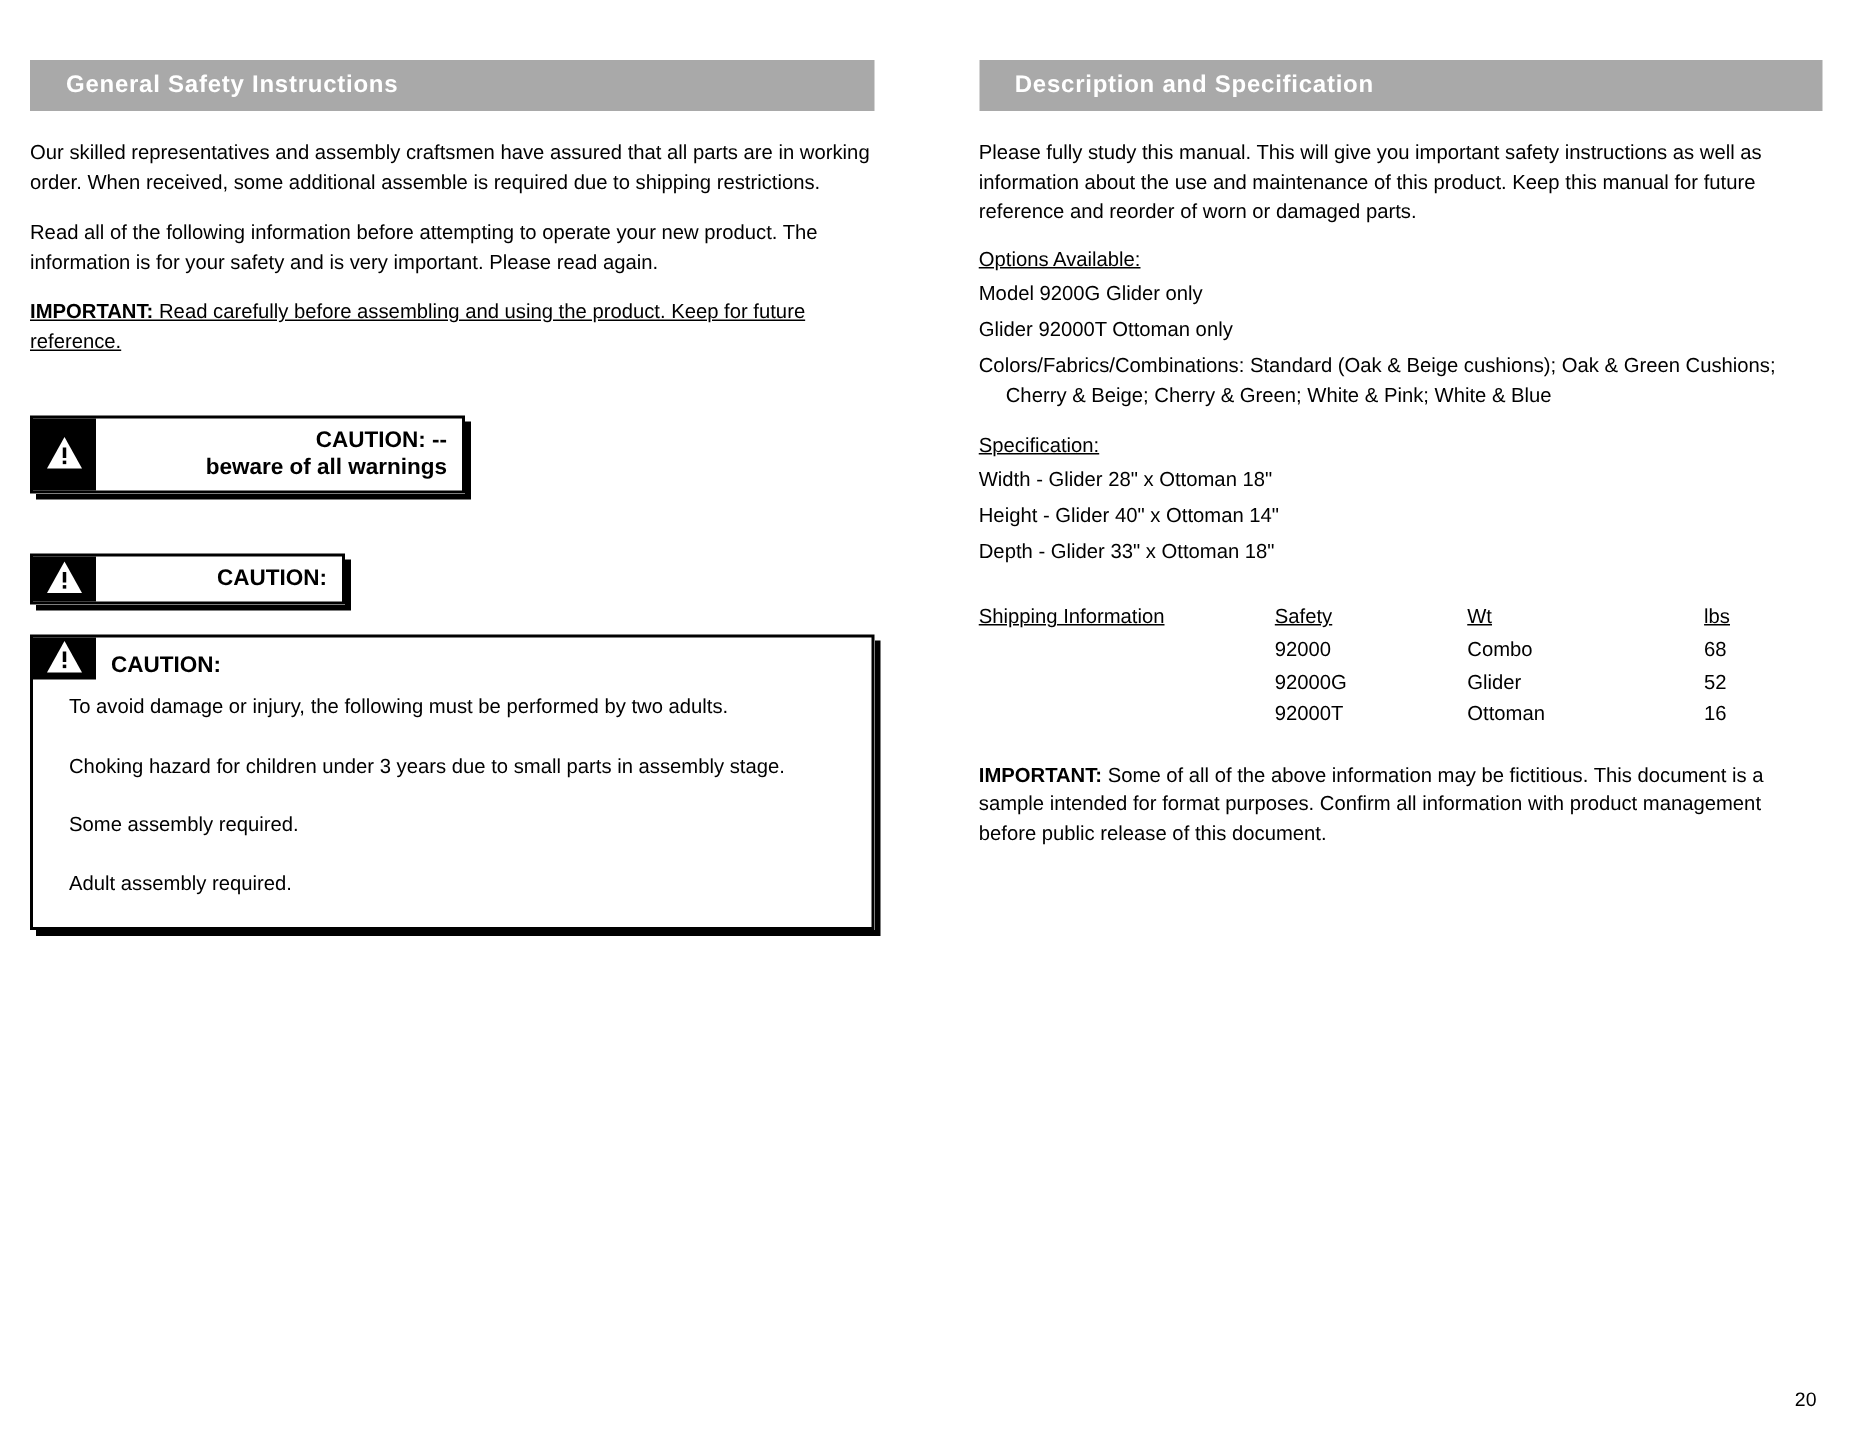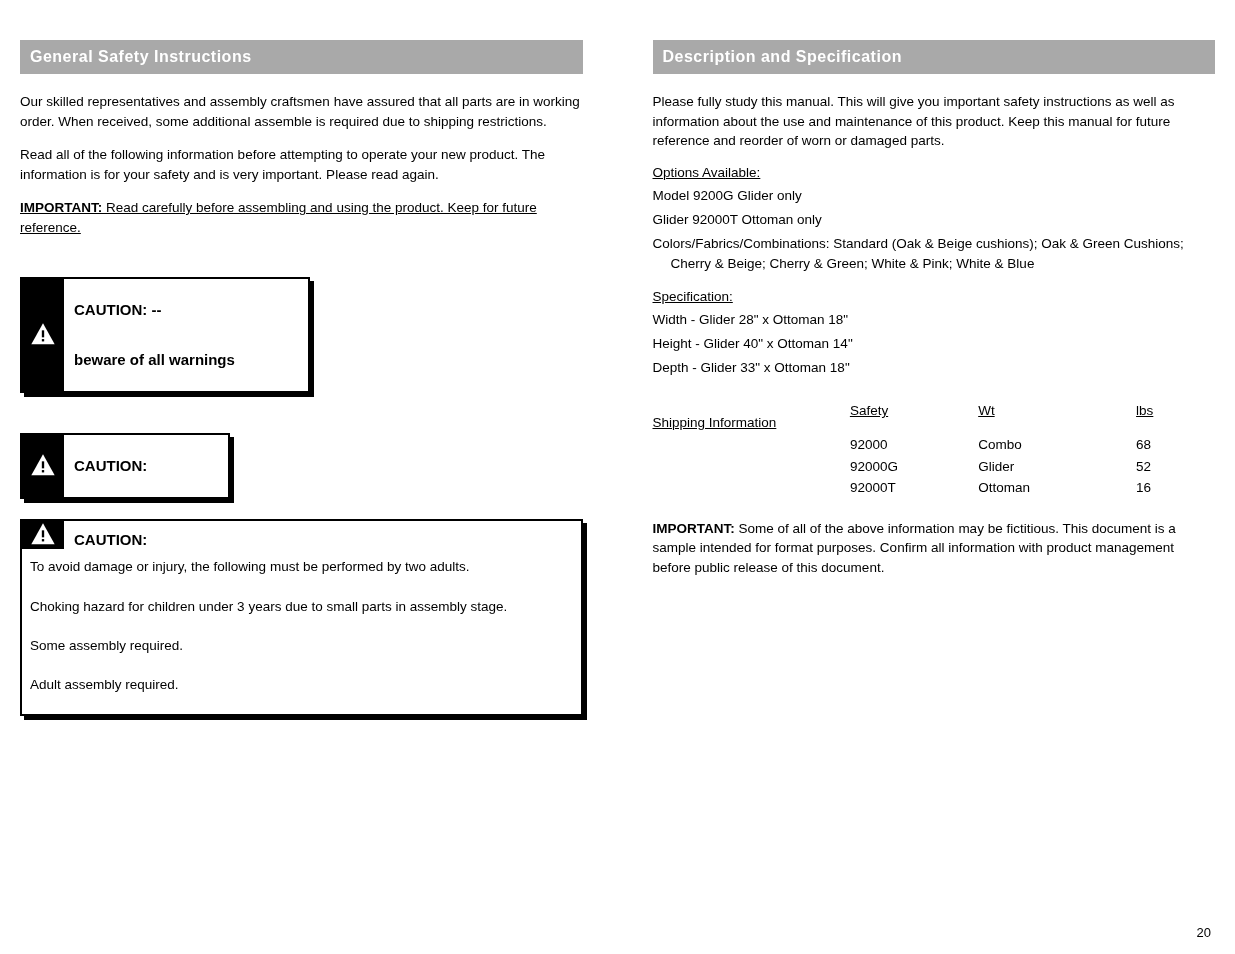--- a/index.html
+++ b/index.html
@@ -18,21 +18,21 @@
   }
   .col {
     flex: 1;
     min-width: 0;
   }
   .section-header {
     background: #a9a9a9;
     color: #fff;
     font-weight: bold;
     font-size: 16px;
-    padding: 8px 10px;
+    padding: 8px 24px;
     margin-bottom: 18px;
     letter-spacing: 0.5px;
   }
   .body-text {
     font-size: 13.5px;
     line-height: 1.45;
     margin-bottom: 14px;
   }
   .body-text a, .underline { text-decoration: underline; }
   .important {
@@ -58,40 +58,39 @@
     justify-content: center;
     width: 42px;
     flex-shrink: 0;
   }
   .icon-box svg { width: 28px; height: 28px; }
   .caution-label {
     flex: 1;
     display: flex;
     flex-direction: column;
     justify-content: center;
-    padding: 22px 10px;
-    font-weight: bold;
-    text-align: left;
+    padding: 6px 10px;
+    font-weight: bold;
+    text-align: right;
     font-size: 15px;
     line-height: 1.2;
-    gap: 32px;
   }
   .caution-box {
     border: 2px solid #000;
     box-shadow: 4px 4px 0 0 #000;
     margin: 20px 0 30px 0;
     position: relative;
     padding-left: 0;
   }
   .caution-box .top-row {
     display: flex;
     align-items: stretch;
   }
   .caution-box .content {
-    padding: 8px 14px 20px 8px;
+    padding: 8px 14px 20px 24px;
     font-size: 13.5px;
     line-height: 1.45;
   }
   .caution-box .heading {
     font-weight: bold;
     font-size: 15px;
     padding: 10px 10px 0 10px;
     flex:1;
   }
   .subhead {
@@ -107,21 +106,21 @@
     margin-bottom: 14px;
   }
   .options-list .item { margin-bottom: 4px; }
   .spec-table {
     font-size: 13.5px;
     line-height: 1.6;
   }
   .spec-table-row {
     display: flex;
   }
-  .spec-table-row .c1 { width: 200px; text-decoration: underline; margin-top: 12px; }
+  .spec-table-row .c1 { width: 200px; text-decoration: underline; }
   .spec-table-row .c2 { width: 130px; text-decoration: underline; }
   .spec-table-row .c3 { width: 160px; text-decoration: underline; }
   .spec-table-row .c4 { width: 80px; text-decoration: underline; }
   .spec-table-row.nohead .c1,
   .spec-table-row.nohead .c2,
   .spec-table-row.nohead .c3,
   .spec-table-row.nohead .c4 { text-decoration: none; }
   .note {
     font-size: 13.5px;
     line-height: 1.45;

